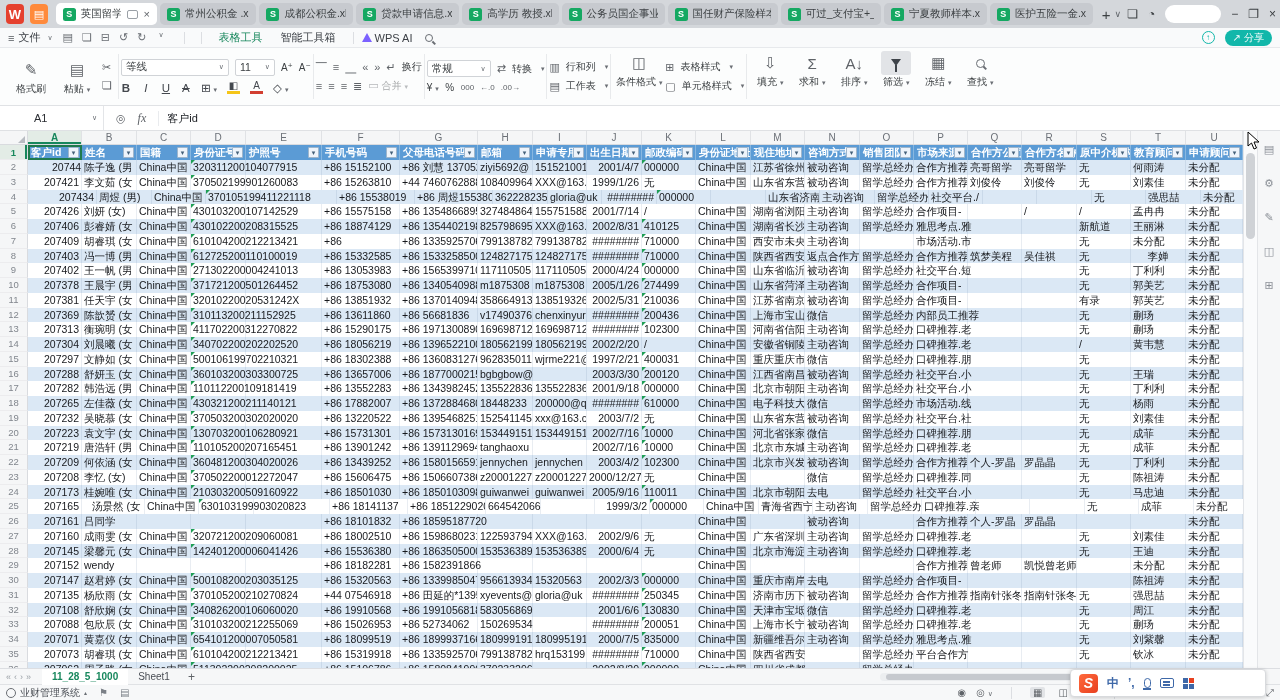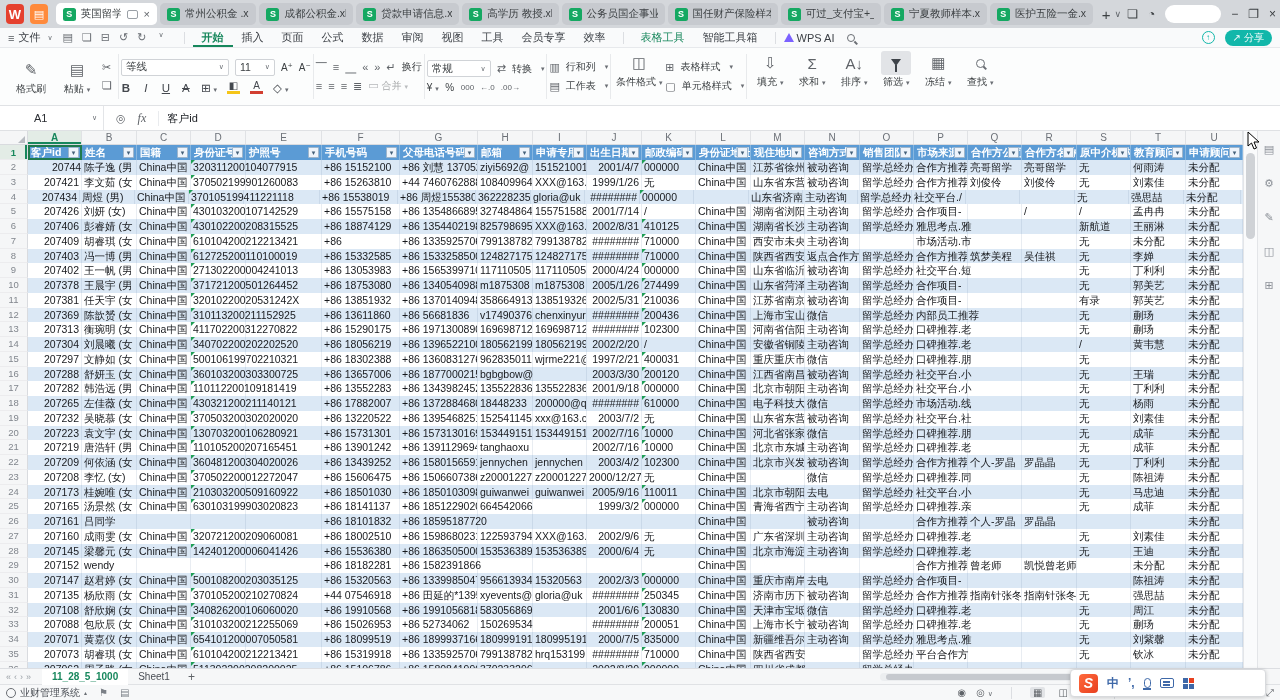--- a/index.html
+++ b/index.html
@@ -230,32 +230,20 @@
     </div>
     <div class="qicons">
       <span>▤</span>
       <span>❏</span>
       <span>⊟</span>
       <span>↺</span>
       <span>↻</span>
       <span class="chev">∨</span>
     </div>
     <div class="vsepm"></div>
-    <div class="mitems">
-        <div class="mitem active">开始</div>
-        <div class="mitem">插入</div>
-        <div class="mitem">页面</div>
-        <div class="mitem">公式</div>
-        <div class="mitem">数据</div>
-        <div class="mitem">审阅</div>
-        <div class="mitem">视图</div>
-        <div class="mitem">工具</div>
-        <div class="mitem">会员专享</div>
-        <div class="mitem">效率</div>
-      </div>
     <div class="vsepm"></div>
     <span class="mtool">表格工具</span>
     <span class="mtool2">智能工具箱</span>
     <div class="vsepm"></div>
     <span class="ailogo"></span>
     <span>WPS AI</span>
     <span style="margin-left:12px" class="lens"></span>
     <div class="menuright">
       <span class="upcirc">↑</span>
       <span class="sharebtn">
@@ -521,21 +509,21 @@
             <div class="cell" style="width: 54px;">留学总经办</div>
             <div class="cell" style="width: 54px;">合作方推荐</div>
             <div class="cell" style="width: 54px;">刘俊伶</div>
             <div class="cell" style="width: 55px;">刘俊伶</div>
             <div class="cell" style="width: 54px;">无</div>
             <div class="cell" style="width: 55px;">刘素佳</div>
             <div class="cell" style="width: 57px;">未分配</div>
           </div>
           <div class="row band">
             <div class="rownum">4</div>
-            <div class="cell right" style="width: 52px;">207434</div>
+            <div class="cell right" style="width: 69px;">207434</div>
             <div class="cell" style="width: 55px;">周煜 (男)</div>
             <div class="cell" style="width: 54px;">China中国</div>
             <div class="cell spill" style="width: 55px;">370105199411221118<span class="tri"></span></div>
             <div class="cell" style="width: 76px;"></div>
             <div class="cell" style="width: 78px;">+86 15538019</div>
             <div class="cell" style="width: 78px;">+86 周煜155380</div>
             <div class="cell" style="width: 55px;">362228235</div>
             <div class="cell" style="width: 54px;">gloria@uk</div>
             <div class="cell right" style="width: 55px;">########</div>
             <div class="cell spill" style="width: 54px;">000000<span class="tri"></span></div>
@@ -636,21 +624,21 @@
             <div class="cell right" style="width: 55px;">########</div>
             <div class="cell" style="width: 54px;">710000<span class="tri"></span></div>
             <div class="cell" style="width: 55px;">China中国</div>
             <div class="cell" style="width: 54px;">陕西省西安</div>
             <div class="cell" style="width: 55px;">返点合作方</div>
             <div class="cell" style="width: 54px;">留学总经办</div>
             <div class="cell" style="width: 54px;">合作方推荐</div>
             <div class="cell" style="width: 54px;">筑梦美程</div>
             <div class="cell" style="width: 55px;">吴佳祺</div>
             <div class="cell" style="width: 54px;">无</div>
-            <div class="cell" style="width: 55px;">李婵</div>
+            <div class="cell" style="width: 55px; text-align: center;">李婵</div>
             <div class="cell" style="width: 57px;">未分配</div>
           </div>
           <div class="row">
             <div class="rownum">9</div>
             <div class="cell right" style="width: 54px;">207402</div>
             <div class="cell" style="width: 55px;">王一帆 (男</div>
             <div class="cell" style="width: 54px;">China中国</div>
             <div class="cell spill" style="width: 55px;">271302200004241013<span class="tri"></span></div>
             <div class="cell" style="width: 76px;"></div>
             <div class="cell" style="width: 78px;">+86 13053983</div>
@@ -1026,21 +1014,21 @@
             <div class="cell spill" style="width: 54px;">社交平台.小</div>
             <div class="cell" style="width: 54px;"></div>
             <div class="cell" style="width: 55px;"></div>
             <div class="cell" style="width: 54px;">无</div>
             <div class="cell" style="width: 55px;">马忠迪</div>
             <div class="cell" style="width: 57px;">未分配</div>
           </div>
           <div class="row">
             <div class="rownum">25</div>
             <div class="cell right" style="width: 54px;">207165</div>
-            <div class="cell" style="width: 55px;">汤景然 (女</div>
+            <div class="cell" style="width: 55px; margin-left: 8px;">汤景然 (女</div>
             <div class="cell" style="width: 54px;">China中国</div>
             <div class="cell spill" style="width: 55px;">630103199903020823<span class="tri"></span></div>
             <div class="cell" style="width: 76px;"></div>
             <div class="cell" style="width: 78px;">+86 18141137</div>
             <div class="cell" style="width: 78px;">+86 1851229020</div>
             <div class="cell spill" style="width: 55px;">664542066</div>
             <div class="cell" style="width: 54px;"></div>
             <div class="cell right" style="width: 55px;">1999/3/2</div>
             <div class="cell" style="width: 54px;">000000<span class="tri"></span></div>
             <div class="cell" style="width: 55px;">China中国</div>

